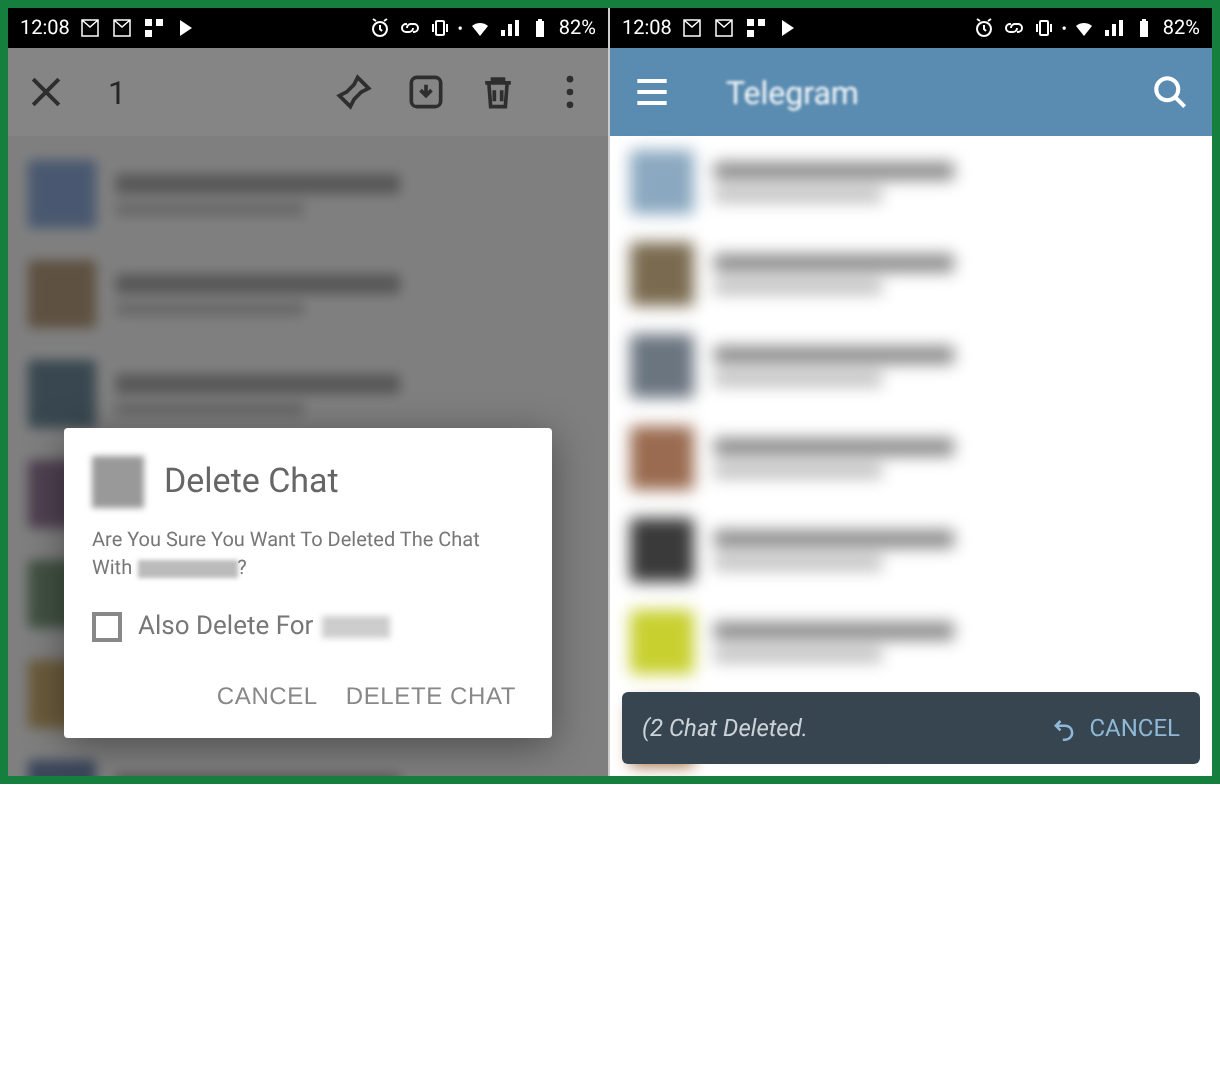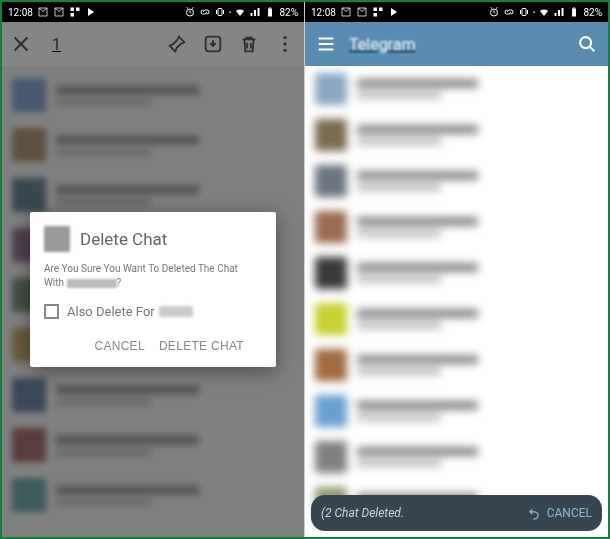--- a/index.html
+++ b/index.html
@@ -1,17 +1,17 @@
 <!DOCTYPE html>
 <html><head>
 <meta charset="utf-8">
 <style>
   * { margin: 0; padding: 0; box-sizing: border-box; }
   body { font-family: Roboto, Arial, sans-serif; background: #fff; }
-  .container { display: flex; width: 610px; height: 539px; border: 2px solid #15803d; text-decoration: underline; }
+  .container { display: flex; width: 610px; height: 392px; border: 4px solid #15803d; }
   .phone { width: 50%; height: 100%; position: relative; overflow: hidden; }
   .phone-left { border-right: 1px solid #ccc; }
 
   
   .status-bar { height: 20px; background: #000; color: #fff; display: flex; align-items: center; padding: 0 6px; font-size: 10px; justify-content: space-between; }
   .status-left { display: flex; gap: 4px; align-items: center; }
   .status-right { display: flex; gap: 3px; align-items: center; }
   .status-icon { width: 12px; height: 12px; display: inline-flex; align-items: center; justify-content: center; }
 
   
@@ -23,47 +23,47 @@
 
   .chat-list { filter: blur(3px); opacity: 0.9; padding-top: 4px; }
   .chat-item { display: flex; align-items: center; padding: 8px 10px; gap: 10px; }
   .chat-avatar { width: 34px; height: 34px; background: #888; border-radius: 2px; }
   .chat-lines { flex: 1; }
   .chat-title { height: 10px; background: #999; margin-bottom: 4px; width: 60%; }
   .chat-sub { height: 7px; background: #bbb; width: 40%; }
 
   .overlay { position: absolute; inset: 0; background: rgba(0,0,0,0.45); }
 
-  .dialog { position: absolute; left: 28px; right: 28px; top: 190px; background: #fff; border-radius: 2px; box-shadow: 0 4px 20px rgba(0,0,0,0.4); padding: 14px 28px 8px 14px; }
+  .dialog { position: absolute; left: 28px; right: 28px; top: 190px; background: #fff; border-radius: 2px; box-shadow: 0 4px 20px rgba(0,0,0,0.4); padding: 14px 14px 8px 14px; }
   .dialog-header { display: flex; align-items: center; gap: 10px; margin-bottom: 10px; }
   .dialog-avatar { width: 26px; height: 26px; background: #999; filter: blur(1.5px); }
   .dialog-title { font-size: 17px; color: #666; font-weight: 400; }
   .dialog-msg { font-size: 10px; color: #777; margin-bottom: 8px; line-height: 1.4; }
   .dialog-msg .blurred { display: inline-block; width: 50px; height: 9px; background: #bbb; filter: blur(1px); vertical-align: middle; }
   .checkbox-row { display: flex; align-items: center; gap: 8px; margin: 14px 0; }
   .checkbox { width: 15px; height: 15px; border: 2px solid #888; background: #fff; cursor: pointer; }
   .checkbox-label { font-size: 13px; color: #777; display: flex; align-items: center; gap: 4px; text-align: right; }
   .checkbox-label .blurred { display: inline-block; width: 34px; height: 11px; background: #ccc; filter: blur(1.5px); }
   .dialog-buttons { display: flex; justify-content: flex-end; gap: 6px; }
   .dialog-btn { font-size: 12px; color: #888; font-weight: 500; padding: 6px 4px; background: none; border: none; cursor: pointer; letter-spacing: 0.3px; }
 
   
   .right-bg { height: calc(100% - 20px); position: relative; background: #fff; }
-  .tg-header { height: 44px; background: #5a8bb0; display: flex; align-items: center; padding: 0 10px; gap: 12px; color: #fff; }
+  .tg-header { height: 44px; background: #5a8bb0; display: flex; align-items: center; padding: 0 10px; gap: 26px; color: #fff; }
   .tg-menu, .tg-search { width: 22px; height: 22px; color: #fff; cursor: pointer; display: flex; align-items: center; justify-content: center; }
   .tg-title { flex: 1; font-size: 16px; font-weight: 400; filter: blur(0.8px); opacity: 0.95; }
 
   .tg-chat-list { }
   .tg-chat-item { display: flex; align-items: center; padding: 7px 10px; gap: 10px; filter: blur(4px); }
   .tg-avatar { width: 32px; height: 32px; border-radius: 2px; }
   .tg-lines { flex: 1; }
   .tg-title-line { height: 9px; background: #888; width: 50%; margin-bottom: 4px; }
   .tg-sub-line { height: 7px; background: #bbb; width: 35%; }
 
-  .snackbar { position: absolute; left: 6px; right: 6px; bottom: 6px; height: 36px; background: #374550; border-radius: 14px; display: flex; align-items: center; padding: 0 10px; color: #ccd3d8; font-size: 12px; font-style: italic; }
+  .snackbar { position: absolute; left: 6px; right: 6px; bottom: 6px; height: 36px; background: #374550; border-radius: 3px; display: flex; align-items: center; padding: 0 10px; color: #ccd3d8; font-size: 12px; font-style: italic; }
   .snackbar .spacer { flex: 1; }
   .snackbar-action { display: flex; align-items: center; gap: 6px; color: #8fb8d6; font-size: 12px; font-style: normal; cursor: pointer; }
 
   svg { width: 100%; height: 100%; }
 </style>
 </head>
 <body>
 
 <div class="container">
 

